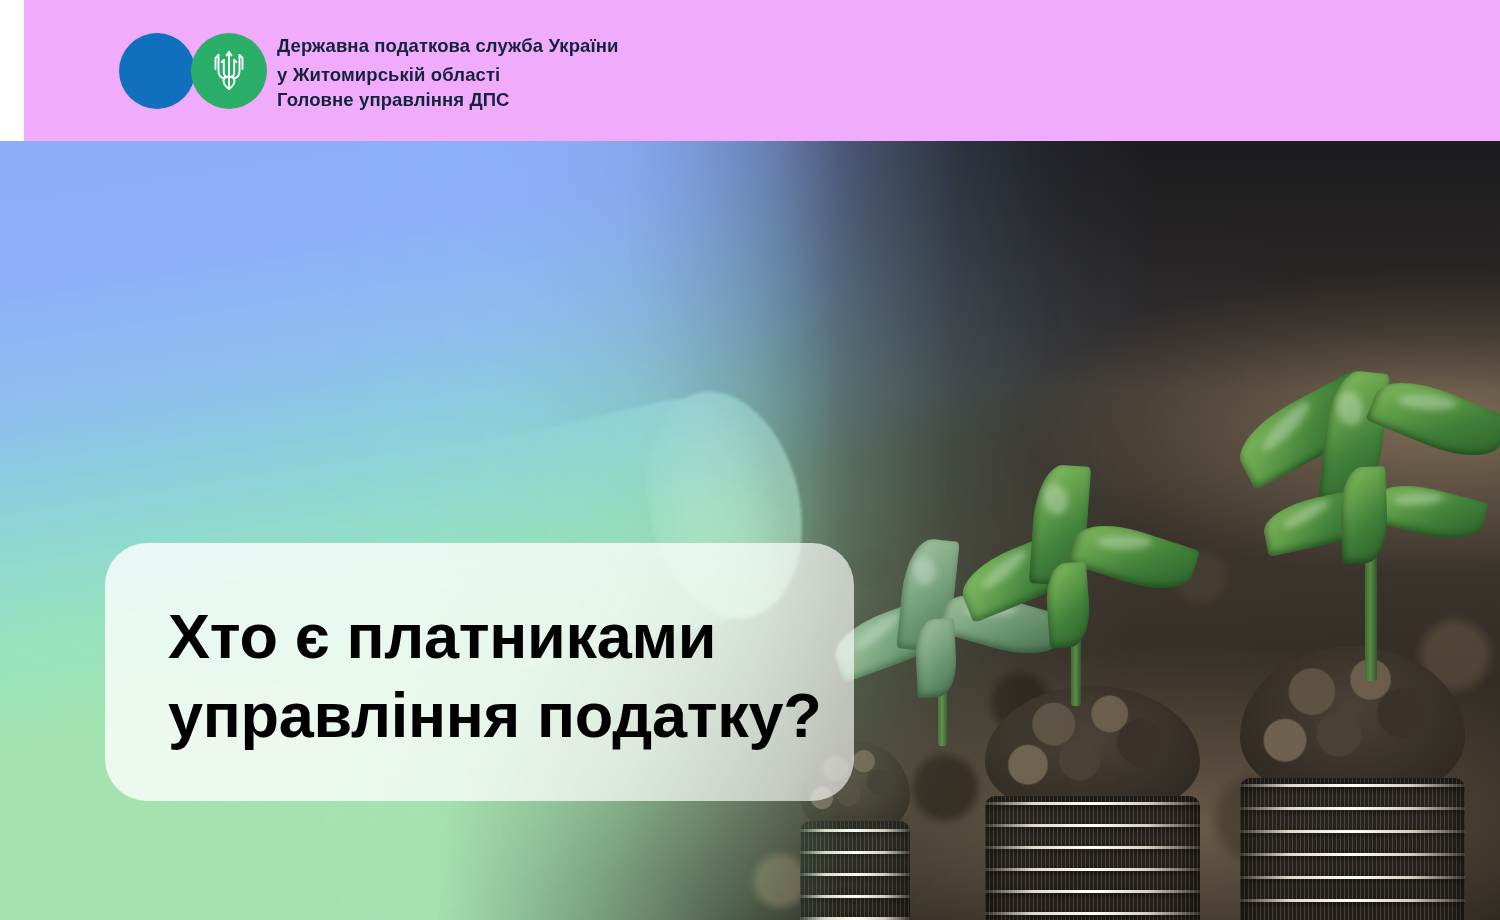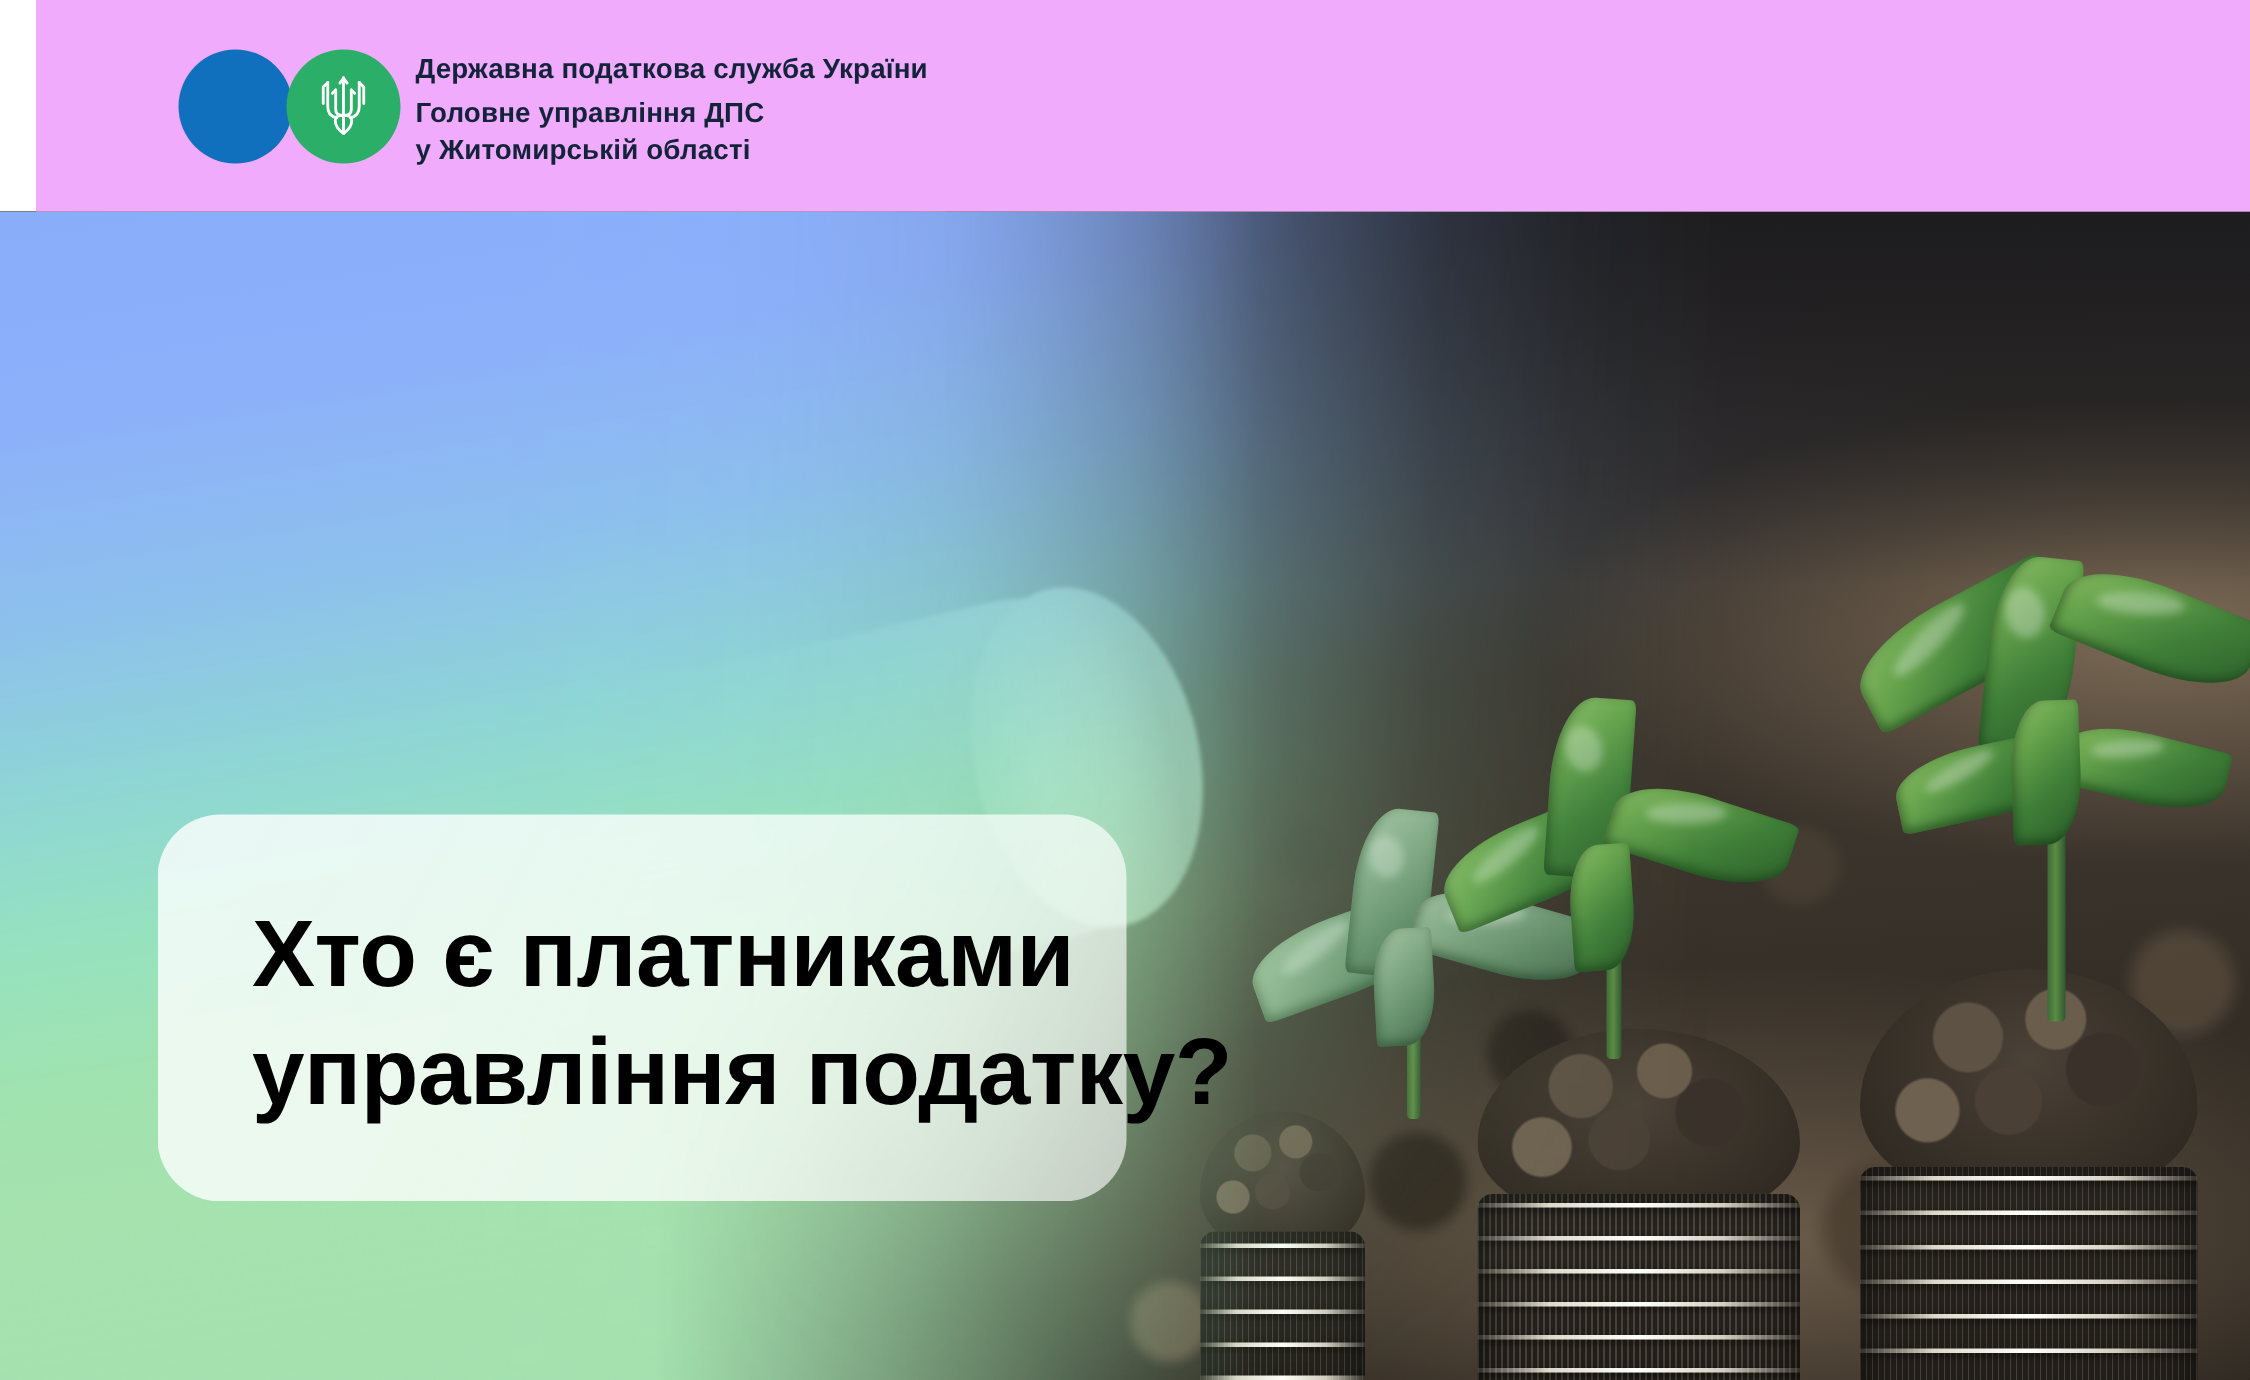--- a/index.html
+++ b/index.html
@@ -162,21 +162,21 @@
     background:linear-gradient(168deg,
       rgba(139,174,250,1) 0%, rgba(140,180,248,1) 18%,
       rgba(142,206,222,1) 34%, rgba(150,224,196,1) 48%,
       rgba(160,226,176,1) 62%, rgba(163,224,174,1) 100%);
     -webkit-mask-image:linear-gradient(90deg, #000 0%, #000 52%, rgba(0,0,0,.55) 74%, rgba(0,0,0,0) 100%);
     mask-image:linear-gradient(90deg, #000 0%, #000 52%, rgba(0,0,0,.55) 74%, rgba(0,0,0,0) 100%);
   }
 
   
   .title-card {
-    position:absolute; left:105px; top:543px; width:646px; height:258px;
+    position:absolute; left:105px; top:543px; width:749px; height:258px;
     border-radius:42px; z-index:30;
     background:linear-gradient(118deg,
       rgba(255,255,255,.80) 0%,
       rgba(255,255,255,.78) 38%,
       rgba(255,255,255,.74) 62%,
       rgba(255,255,255,.68) 82%,
       rgba(255,255,255,.62) 100%);
     backdrop-filter:blur(1px);
   }
   .title-text {
@@ -209,22 +209,22 @@
           <path d="M11.8 11 L9.6 13.2"></path>
           <path d="M22.2 11 L24.4 13.2"></path>
           <path d="M17 3 L14.6 6.4"></path>
           <path d="M17 3 L19.4 6.4"></path>
         </svg>
       </div>
     </div>
 
     <div class="org-text">
       <div class="org-line l1">Державна податкова служба України</div>
+      <div class="org-line l3">у Житомирській області</div>
       <div class="org-line l2">Головне управління ДПС</div>
-      <div class="org-line l3">у Житомирській області</div>
     </div>
 
   </div>
 
   <div class="hero">
 
     <div class="soil-base"></div>
     <div class="soil-tex"></div>
     <div class="soil-dark-top"></div>
 

